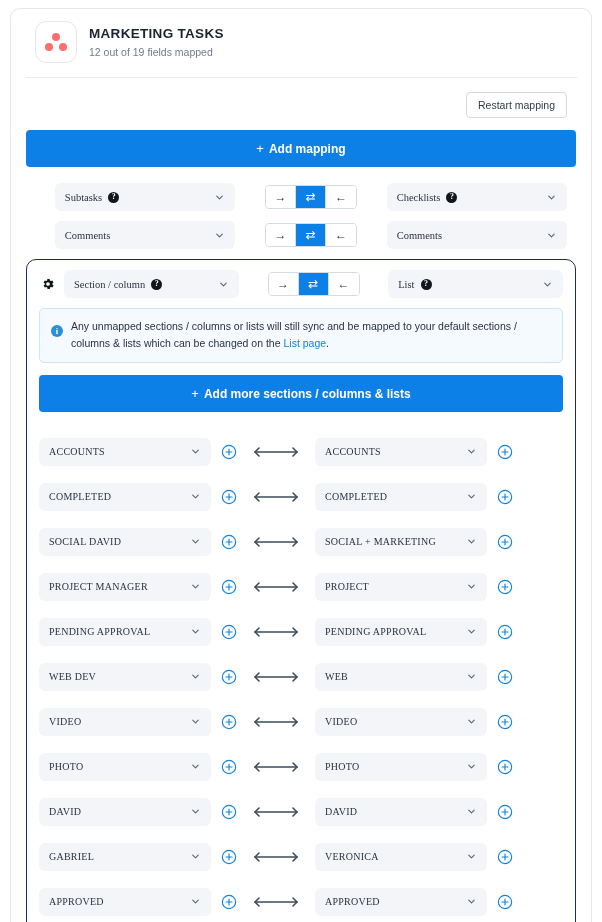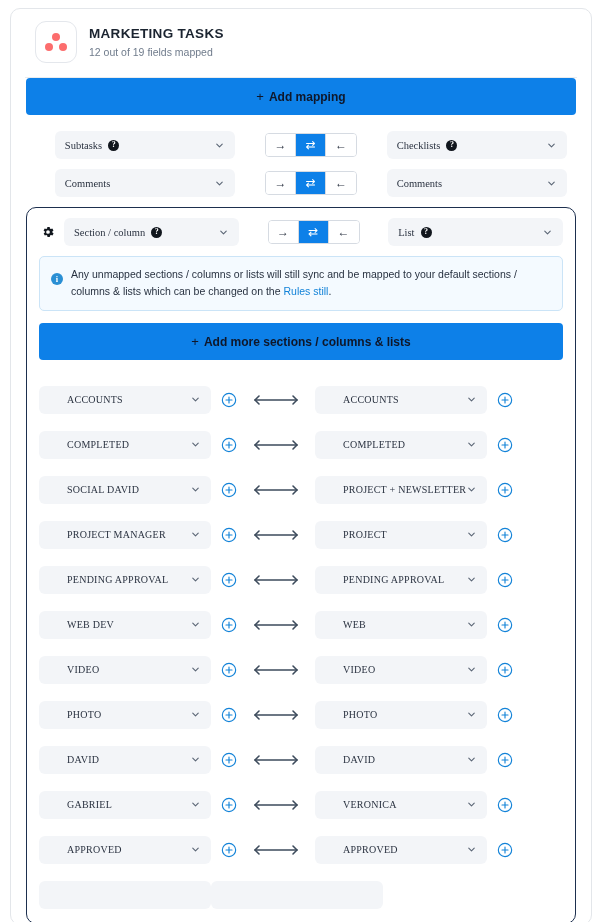--- a/index.html
+++ b/index.html
@@ -74,21 +74,21 @@
   .restart-row { display: flex; justify-content: flex-end; padding: 14px 10px 12px 10px; }
   .restart-btn {
     font-size: 10.5px; color: #2f3b4a; background: #fff;
     border: 1px solid #d4d9e0; border-radius: 4px;
     padding: 6px 11px; cursor: pointer;
     font-family: "Liberation Sans", sans-serif;
   }
 
   
   .blue-bar {
-    background: #0d80e8; color: #0f172a; border: none; border-radius: 4px;
+    background: #0d80e8; color: #ffffff; border: none; border-radius: 4px;
     width: 100%; padding: 11px 16px; font-size: 12px; font-weight: bold;
     cursor: pointer; text-align: center;
     font-family: "Liberation Sans", sans-serif;
   }
   .blue-bar .plus { font-weight: normal; margin-right: 5px; font-size: 13px; }
 
   .bar-wrap { padding: 0 1px 16px 1px; }
 
   
   .map-row {
@@ -160,21 +160,21 @@
     display: flex; align-items: center; justify-content: center;
     flex-shrink: 0; margin-top: 7px; font-family: "Liberation Serif", serif;
   }
   .info-text { font-size: 10.5px; color: #283241; line-height: 1.65; }
   .info-text a { color: #1383d8; text-decoration: none; }
 
   
   .sec-row { display: flex; align-items: center; height: 28px; margin-bottom: 17px; }
   .sec-row:last-child { margin-bottom: 0; }
   .sec-pill { width: 172px; flex-shrink: 0; }
-  .sec-pill .label { letter-spacing: .25px; font-size: 10px; margin-left: 18px; }
+  .sec-pill .label { letter-spacing: .25px; font-size: 10px; }
 
   .plus-circle {
     width: 16px; height: 16px; margin-left: 10px; flex-shrink: 0;
     color: #1383d8; cursor: pointer;
   }
   .plus-circle svg { display: block; }
 
   .bidir-arrow {
     width: 56px; margin: 0 11px; flex-shrink: 0; color: #3d4b5c;
     display: flex; align-items: center; justify-content: center;
@@ -196,20 +196,23 @@
           </div>
       </div>
       <div>
         <div class="app-title">MARKETING TASKS</div>
         <div class="app-sub">12 out of 19 fields mapped</div>
       </div>
     </div>
 
   </div>
 
+  <div class="restart-row">
+    <button class="restart-btn">Restart mapping</button>
+  </div>
 
   <div class="bar-wrap">
     <button class="blue-bar">
       <span class="plus">+</span><span>Add mapping</span>
     </button>
   </div>
 
   <div id="top-rows">
       <div class="map-row">
         <div style="width:18px"></div>
@@ -303,21 +306,21 @@
           <svg width="11" height="11" viewBox="0 0 24 24" fill="none" stroke="currentColor" stroke-width="2.4" stroke-linecap="round" stroke-linejoin="round">
               <polyline points="6 9 12 15 18 9"></polyline>
             </svg>
         </span>
       </div>
     </div>
 
     <div class="info-banner">
       <span class="info-icon">i</span>
       <div class="info-text">
-        <span>Any unmapped sections / columns or lists will still sync and be mapped to your default sections / columns &amp; lists which can be changed on the </span><a href="#">Rules still</a><span>.</span>
+        <span>Any unmapped sections / columns or lists will still sync and be mapped to your default sections / columns &amp; lists which can be changed on the </span><a href="#">List page</a><span>.</span>
       </div>
     </div>
 
     <div style="margin-bottom:26px">
       <button class="blue-bar">
         <span class="plus">+</span><span>Add more sections / columns &amp; lists</span>
       </button>
     </div>
 
     <div id="sec-rows">
@@ -416,21 +419,21 @@
             </svg>
           </span>
           <span class="bidir-arrow">
             <svg width="52" height="12" viewBox="0 0 52 12" fill="none" stroke="currentColor" stroke-width="1.6" stroke-linecap="round" stroke-linejoin="round">
               <line x1="5" y1="6" x2="47" y2="6"></line>
               <polyline points="9,2 5,6 9,10"></polyline>
               <polyline points="43,2 47,6 43,10"></polyline>
             </svg>
           </span>
           <div class="select-pill sec-pill">
-            <span class="label">PROJECT + NEWSLETTER</span>
+            <span class="label">SOCIAL + MARKETING</span>
             <span class="chev">
               <svg width="11" height="11" viewBox="0 0 24 24" fill="none" stroke="currentColor" stroke-width="2.4" stroke-linecap="round" stroke-linejoin="round">
                 <polyline points="6 9 12 15 18 9"></polyline>
               </svg>
             </span>
           </div>
           <span class="plus-circle">
             <svg width="16" height="16" viewBox="0 0 24 24" fill="none" stroke="currentColor" stroke-width="1.7">
               <circle cx="12" cy="12" r="10"></circle>
               <line x1="12" y1="7.5" x2="12" y2="16.5" stroke-linecap="round"></line>

